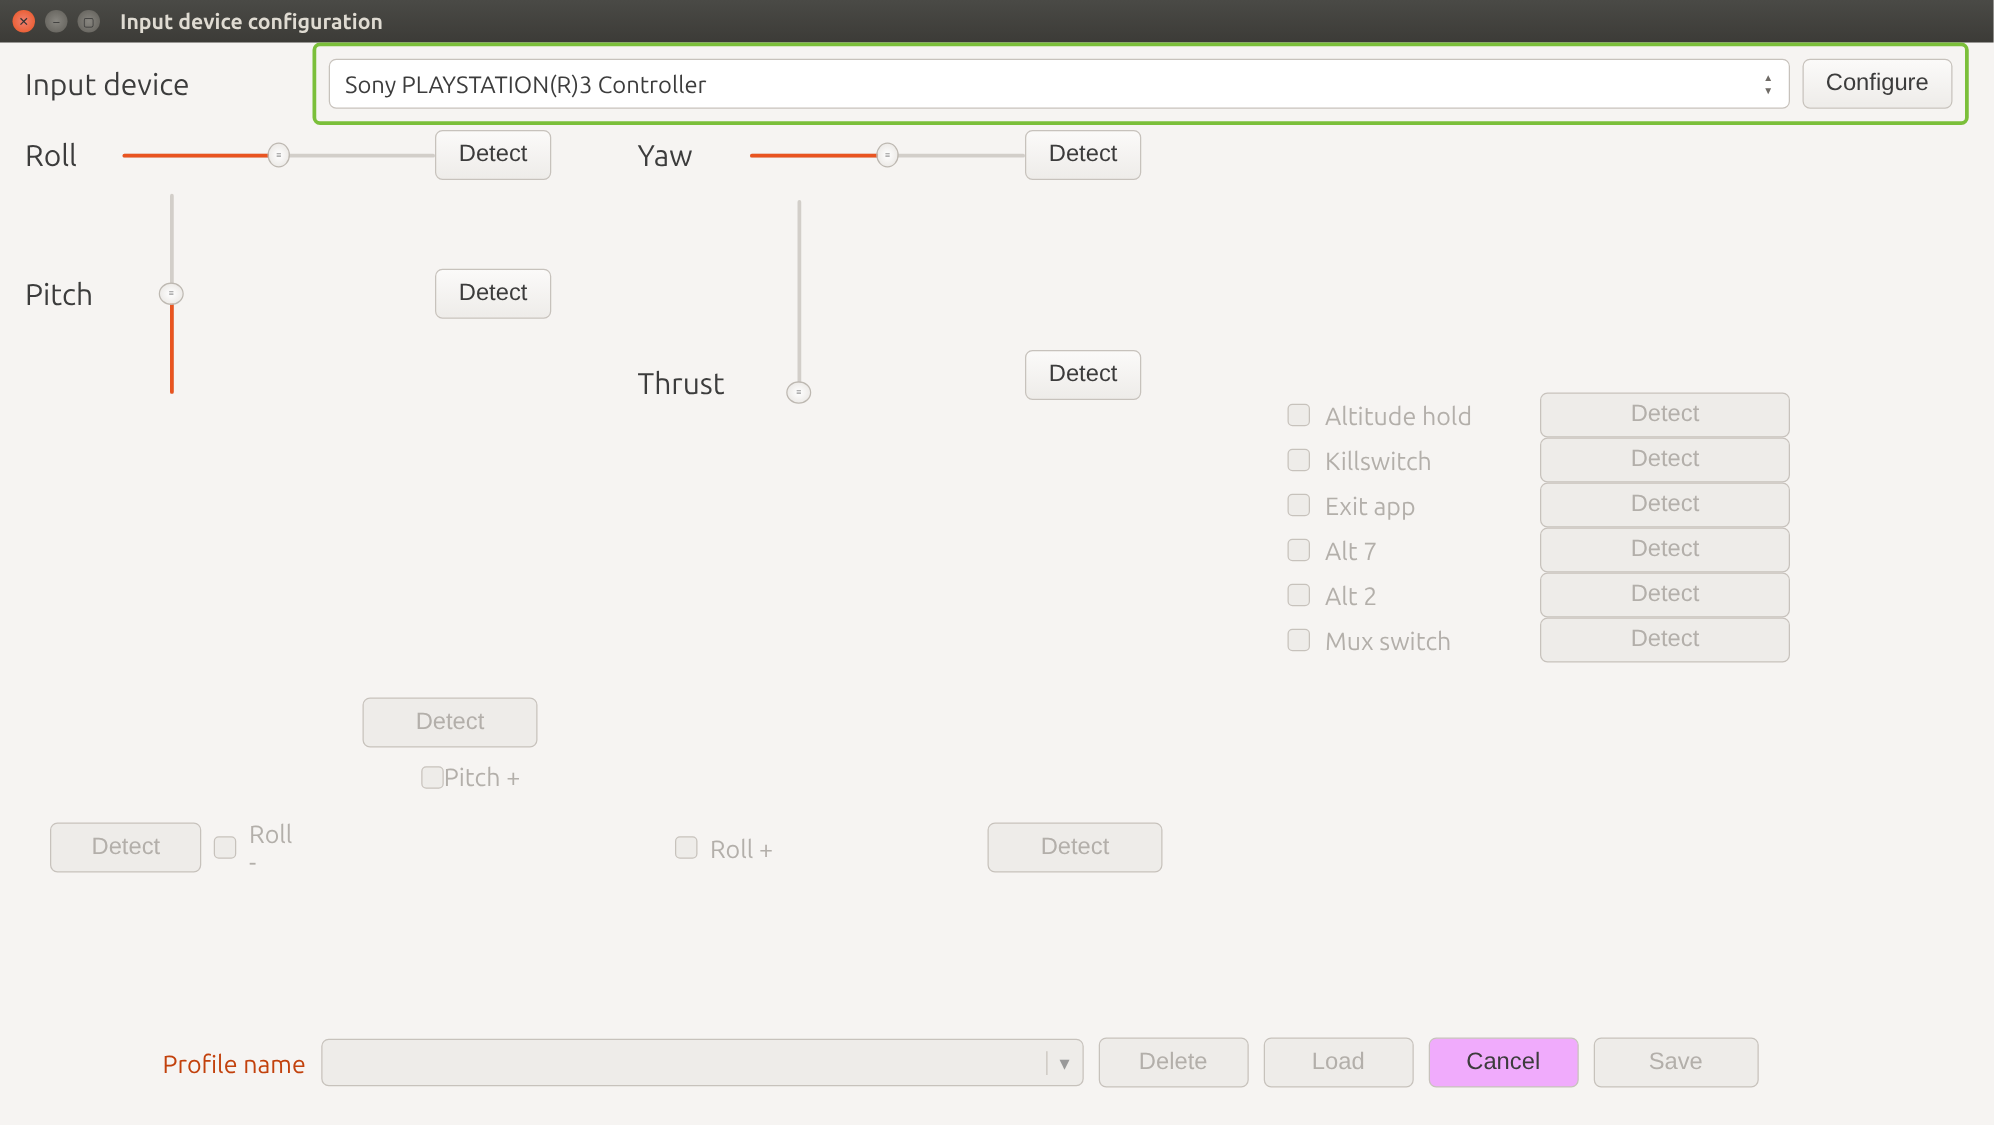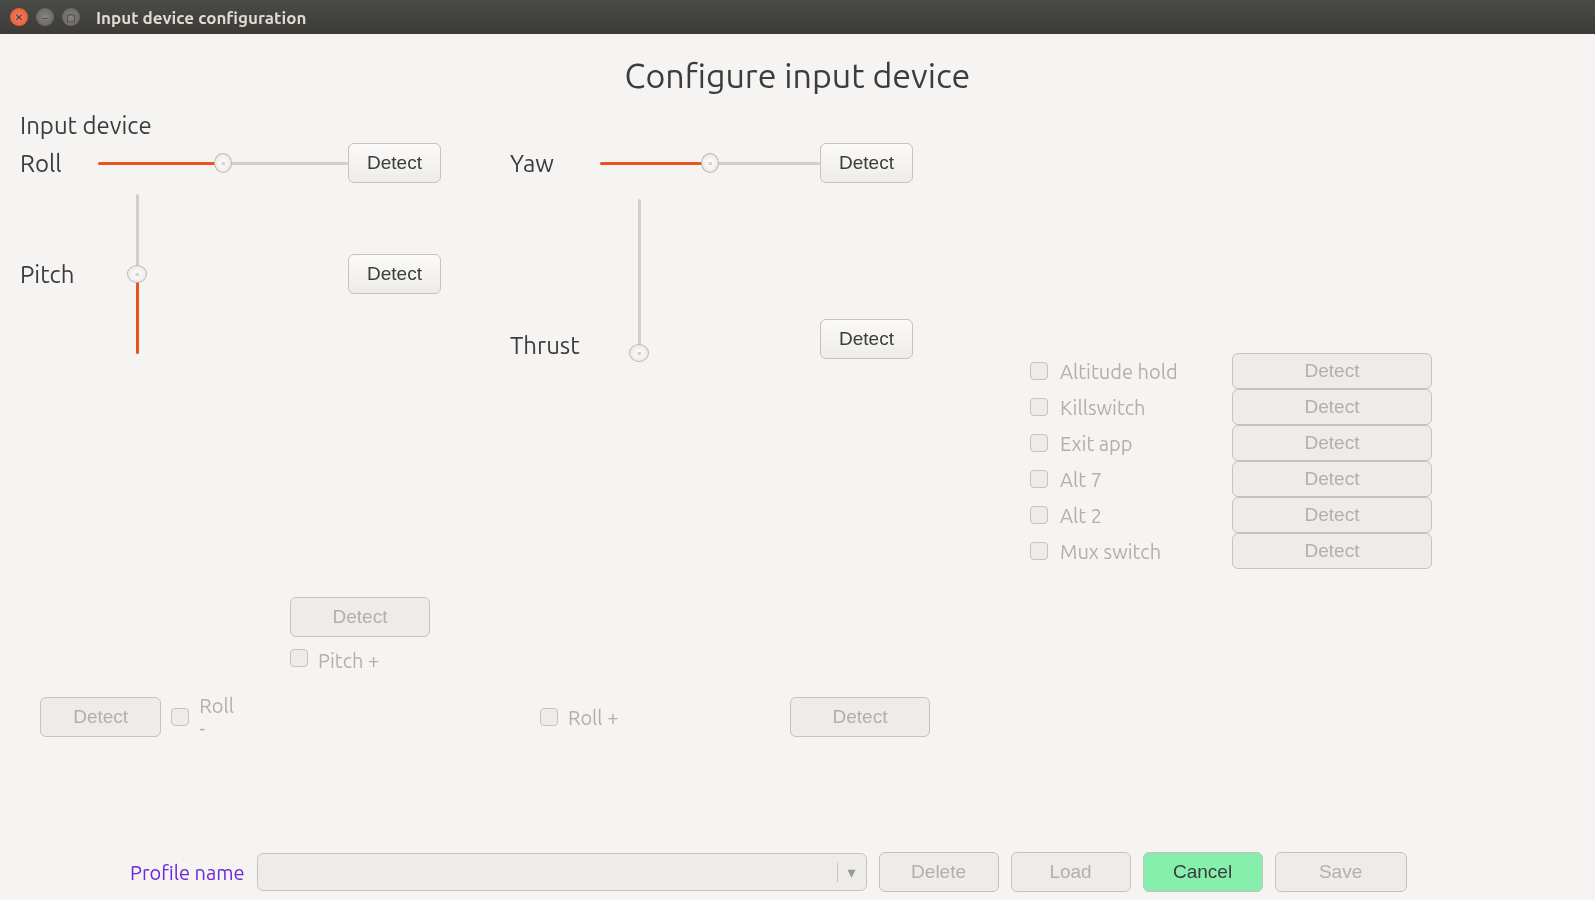--- a/index.html
+++ b/index.html
@@ -117,21 +117,21 @@
 }
 .vslider .track { position: absolute; left: 8px; top: 0; bottom: 0; width: 3px; background: #d2cec9; border-radius: 2px; }
 .vslider .fill { position: absolute; left: 8px; width: 3px; background: #e95420; border-radius: 2px; }
 .vslider .thumb {
   position: absolute; left: -1px; width: 20px; height: 18px;
   background: radial-gradient(#fff, #e6e3df);
   border: 1px solid #bdb8b1; border-radius: 50%;
   transform: translateY(-50%);
   display:flex;align-items:center;justify-content:center;font-size:7px;color:#999;
 }
-.flex-row { display:flex; align-items:flex-start; gap:10px; }
+.flex-row { display:flex; align-items:center; gap:0;margin-left:47px; }
 .chk {
   width:18px;height:18px;border:1px solid #c7c2bc;border-radius:4px;
   background:#fff;display:inline-block;flex-shrink:0;
 }
 .chk.disabled { background:#eeece9; }
 .chk-label { font-size:20px; color:#b3afaa; }
 .toggle-list { display:flex; flex-direction:column; margin-left: 30px; }
 .toggle-row { display:flex; align-items:center; gap:12px; }
 .toggle-row .chk-label { width: 160px; }
 .btn-sm { padding:6px 30px; font-size:19px; min-width: 200px; }
@@ -146,21 +146,21 @@
 .cell { display:flex; align-items:center; gap:10px; }
 .footer {
   position:absolute;
   bottom: 30px;
   left:20px;
   right:20px;
   display:flex;
   align-items:center;
   gap:12px;
 }
-.footer .label { font-size:20px; color:#6d28d9; margin-left: 110px; }
+.footer .label { font-size:20px; color:#c2410c; margin-left: 110px; }
 .combo {
   flex:1;
   display:flex;
   align-items:center;
   background:#eeece9;
   border:1px solid #c7c2bc;
   border-radius:6px;
   height:38px;
   padding:0 10px;
   max-width: 610px;
@@ -176,24 +176,33 @@
 <body>
 
 <div class="titlebar">
   <span class="tb-btn tb-close">✕</span>
   <span class="tb-btn tb-min">–</span>
   <span class="tb-btn tb-max">▢</span>
   <span class="tb-title">Input device configuration</span>
 </div>
 
 <div class="window">
-  <h1 class="page-title">Configure input device</h1>
 
   <div style="display:flex;align-items:center;gap:10px;justify-content:space-between;">
     <div class="row-label-wrap">Input device</div>
+    <div class="highlight-row" style="flex:1;">
+      <div class="device-select">
+        <span>Sony PLAYSTATION(R)3 Controller</span>
+        <span class="spinner">
+          <span>▲</span>
+            <span>▼</span>
+        </span>
+      </div>
+      <button class="btn">Configure</button>
+    </div>
   </div>
 
 
   <div class="main-grid">
 
     <div>
       <div class="axis-row">
         <div class="axis-label">Roll</div>
         <div class="hslider">
           <div class="track"></div>
@@ -307,16 +316,16 @@
   </div>
 
   <div class="footer">
     <span class="label">Profile name</span>
     <div class="combo">
       <span></span>
       <span class="dd">▾</span>
     </div>
     <button class="btn disabled" style="width:120px">Delete</button>
     <button class="btn disabled" style="width:120px">Load</button>
-    <button class="btn" style="width:120px;background:#86efac">Cancel</button>
+    <button class="btn" style="width:120px;background:#f0abfc">Cancel</button>
     <button class="btn disabled" style="width:132px">Save</button>
   </div>
 </div>
 
 </body></html>

